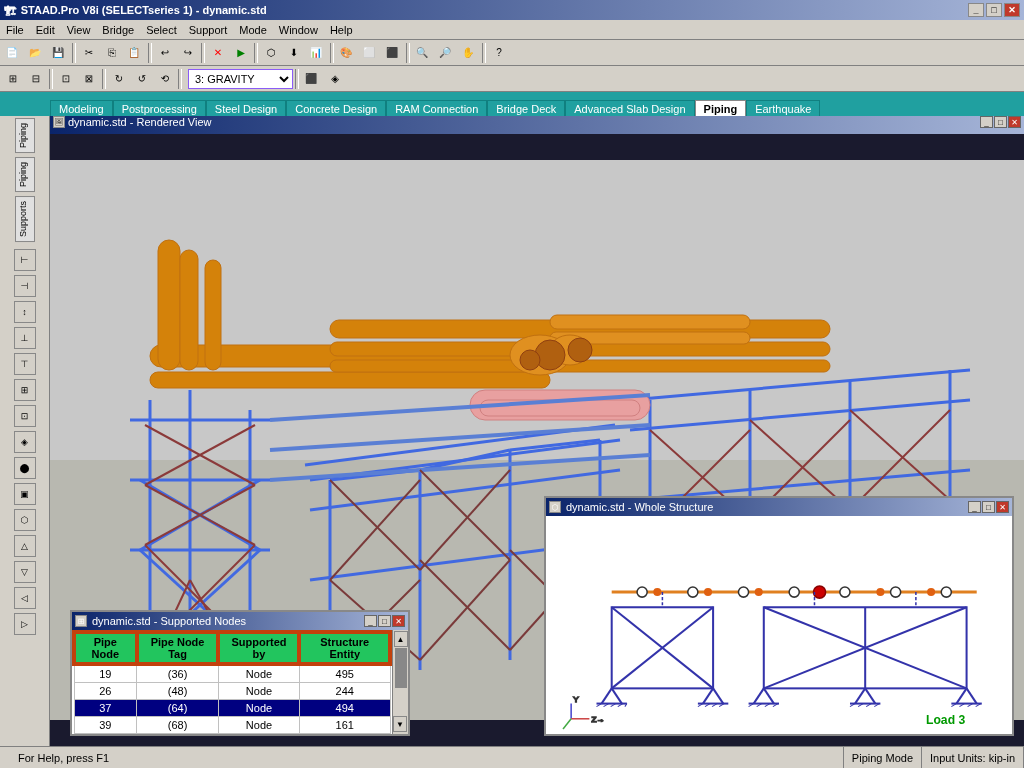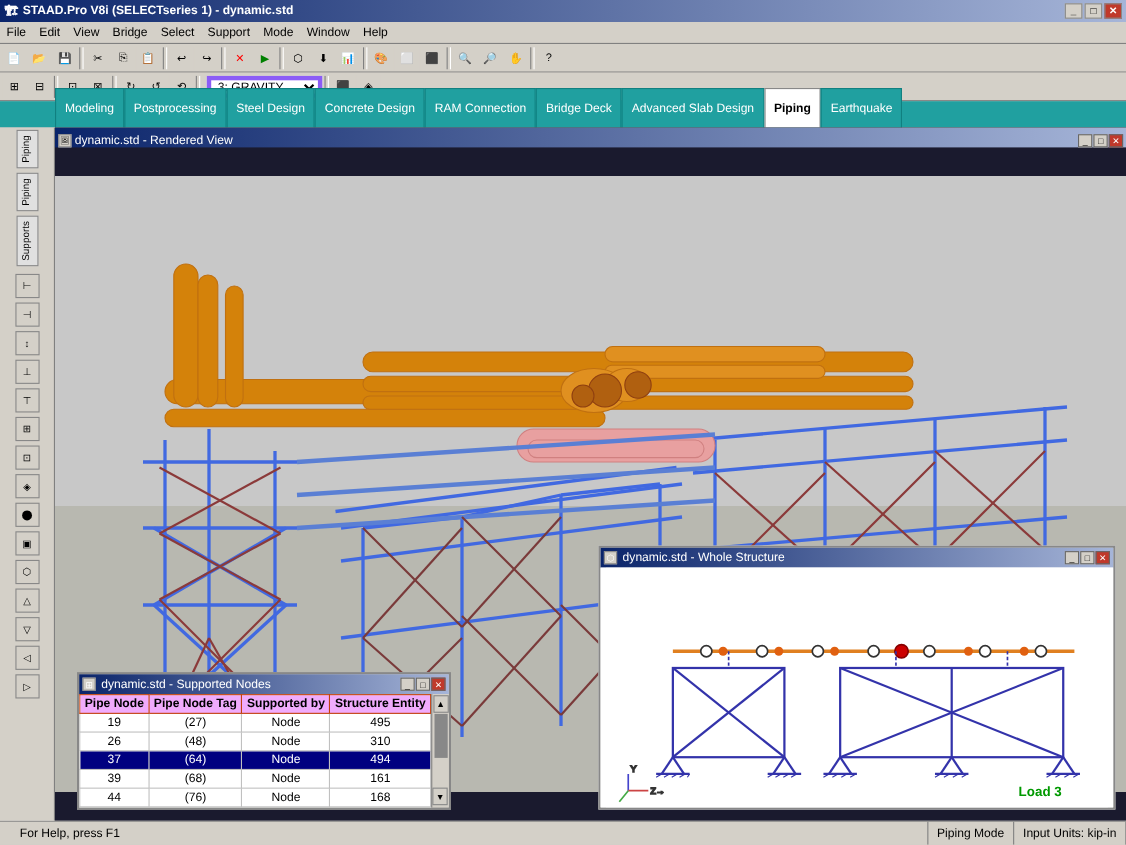--- a/index.html
+++ b/index.html
@@ -49,41 +49,41 @@
       gap: 1px;
     }
     .toolbar-btn {
       width: 22px; height: 22px; background: #d4d0c8;
       border: 1px solid transparent;
       display: flex; align-items: center; justify-content: center;
       cursor: pointer; font-size: 10px;
     }
     .toolbar-sep { width: 4px; height: 20px; border-left: 1px solid #808080; border-right: 1px solid white; margin: 0 1px; }
     .toolbar-combo {
-      height: 20px; font-size: 11px; background: white; border: 4px solid #8b5cf6;
+      height: 20px; font-size: 11px; background: white; border: 1px solid #8b5cf6;
       padding: 0 2px; width: 105px;
     }
 
     
     #tab-bar {
       background: #20a0a0;
       height: 24px;
       display: flex;
       align-items: flex-end;
       padding-left: 50px;
     }
     .tab {
       padding: 3px 8px;
       background: #20a0a0;
       color: white;
       cursor: pointer;
       border: 1px solid #108080;
       border-bottom: none;
       font-size: 11px;
-      height: 36px;
+      height: 16px;
       display: flex; align-items: center;
     }
     .tab.active {
       background: white;
       color: black;
       font-weight: bold;
       border-color: #888;
     }
 
     
@@ -158,22 +158,22 @@
     .table-container {
       overflow: hidden;
       background: white;
     }
     table.data-table {
       width: 100%;
       border-collapse: collapse;
       font-size: 11px;
     }
     table.data-table th {
-      background: #f0abfc;
-      border: 1px solid #c2410c;
+      background: #22c55e;
+      border: 4px solid #c2410c;
       padding: 2px 4px;
       text-align: center;
       font-weight: bold;
     }
     table.data-table td {
       border: 1px solid #c0c0c0;
       padding: 2px 4px;
       text-align: center;
     }
     table.data-table tr.selected td {
@@ -337,21 +337,21 @@
       <div class="sidebar-icon-btn">⬡</div>
       <div class="sidebar-icon-btn">△</div>
       <div class="sidebar-icon-btn">▽</div>
       <div class="sidebar-icon-btn">◁</div>
       <div class="sidebar-icon-btn">▷</div>
     </div>
   </div>
 
   <div id="viewport">
 
-    <div style="position:absolute;top:0;left:0;right:0;height:18px;background:linear-gradient(to right,#0a246a,#a6b5d8);display:flex;align-items:flex-end;justify-content:space-between;padding:0 3px;z-index:5;">
+    <div style="position:absolute;top:0;left:0;right:0;height:18px;background:linear-gradient(to right,#0a246a,#a6b5d8);display:flex;align-items:flex-start;justify-content:space-between;padding:0 3px;z-index:5;">
       <div style="display:flex;align-items:center;gap:3px;color:white;font-size:11px;">
         <span style="width:12px;height:12px;background:#d4d0c8;border:1px solid #888;display:inline-flex;align-items:center;justify-content:center;font-size:7px;color:black;">🖼</span>
         <span>dynamic.std - Rendered View</span>
       </div>
       <div style="display:flex;gap:1px;">
         <div style="width:13px;height:12px;background:#d4d0c8;border:1px solid #666;display:flex;align-items:center;justify-content:center;font-size:8px;cursor:pointer;">_</div>
         <div style="width:13px;height:12px;background:#d4d0c8;border:1px solid #666;display:flex;align-items:center;justify-content:center;font-size:8px;cursor:pointer;">□</div>
         <div style="width:13px;height:12px;background:#c0392b;border:1px solid #666;display:flex;align-items:center;justify-content:center;font-size:8px;cursor:pointer;color:white;">✕</div>
       </div>
     </div>
@@ -509,47 +509,41 @@
               <tr>
                 <th>Pipe Node</th>
                 <th>Pipe Node Tag</th>
                 <th>Supported by</th>
                 <th>Structure Entity</th>
               </tr>
             </thead>
             <tbody id="nodes-table-body">
             <tr>
       <td>19</td>
-      <td>(27)</td>
+      <td>(36)</td>
       <td>Node</td>
       <td>495</td>
     </tr>
                 <tr>
       <td>26</td>
       <td>(48)</td>
       <td>Node</td>
-      <td>310</td>
+      <td>244</td>
     </tr>
                 <tr class="selected">
       <td>37</td>
       <td>(64)</td>
       <td>Node</td>
       <td>494</td>
     </tr>
                 <tr>
       <td>39</td>
       <td>(68)</td>
       <td>Node</td>
       <td>161</td>
-    </tr>
-                <tr>
-      <td>44</td>
-      <td>(76)</td>
-      <td>Node</td>
-      <td>168</td>
     </tr>
               </tbody>
           </table>
         </div>
         <div class="scrollbar">
           <div style="width:14px;height:16px;background:#d4d0c8;border:1px solid #888;margin:1px auto;display:flex;align-items:center;justify-content:center;font-size:8px;cursor:pointer;">▲</div>
           <div style="width:12px;height:40px;background:#888;margin:1px auto;cursor:pointer;"></div>
           <div style="width:14px;height:16px;background:#d4d0c8;border:1px solid #888;margin:1px auto;display:flex;align-items:center;justify-content:center;font-size:8px;cursor:pointer;position:absolute;bottom:1px;">▼</div>
         </div>
       </div>

